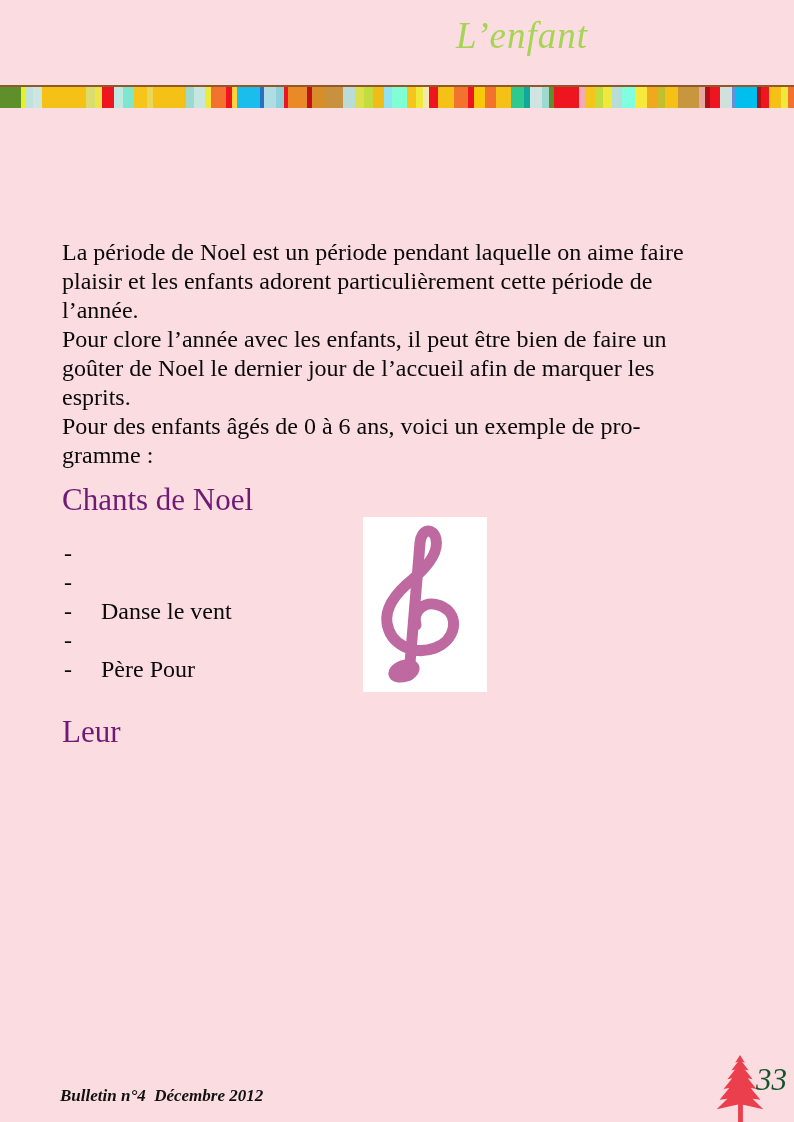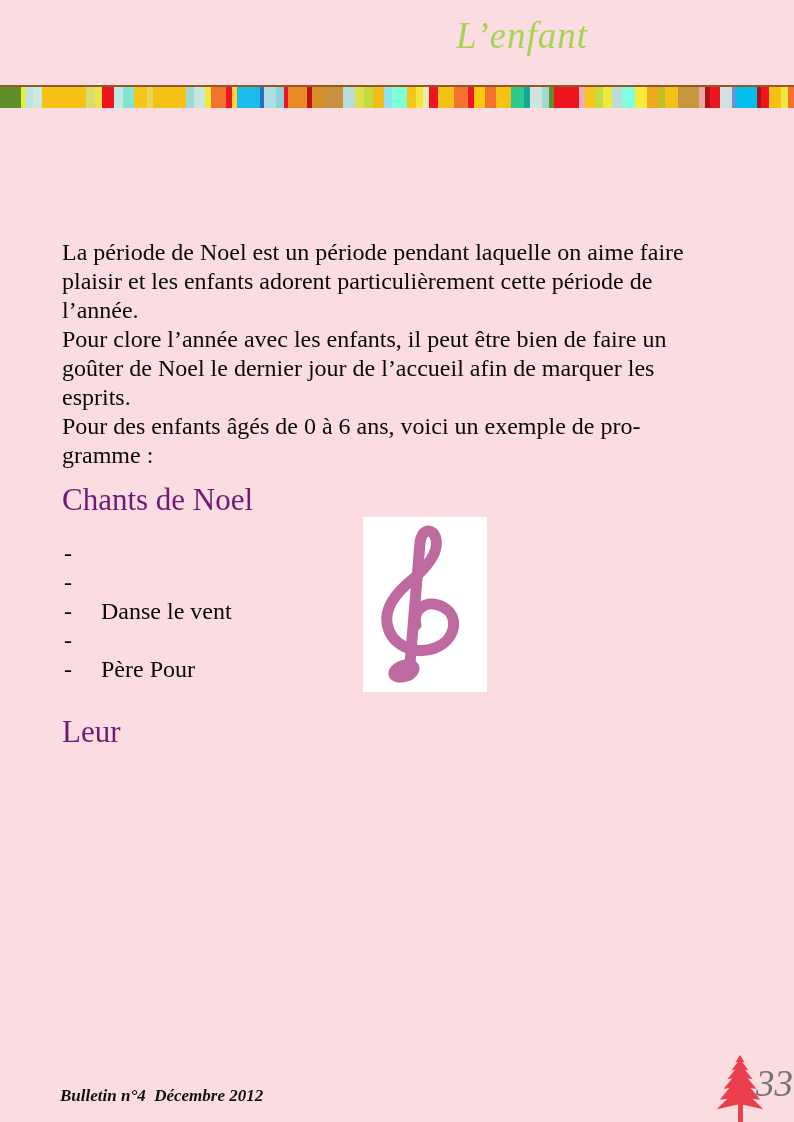--- a/index.html
+++ b/index.html
@@ -80,23 +80,23 @@
     color: #111111;
     margin-left: 8px;
   }
 
   .tree { position: absolute; left: 712px; top: 1054px; width: 56px; height: 68px; }
   .tree svg { display: block; width: 100%; height: 100%; }
 
   .page-number {
     position: absolute;
     top: 1062px; left: 756px;
-    font-size: 37px;
+    font-size: 31px;
     font-style: italic;
-    color: #737373;
+    color: #14532d;
   }
 </style>
 </head>
 <body>
 
 <div class="page">
 
   <div class="header-title">L’enfant</div>
 
   <div class="stripe-band">

